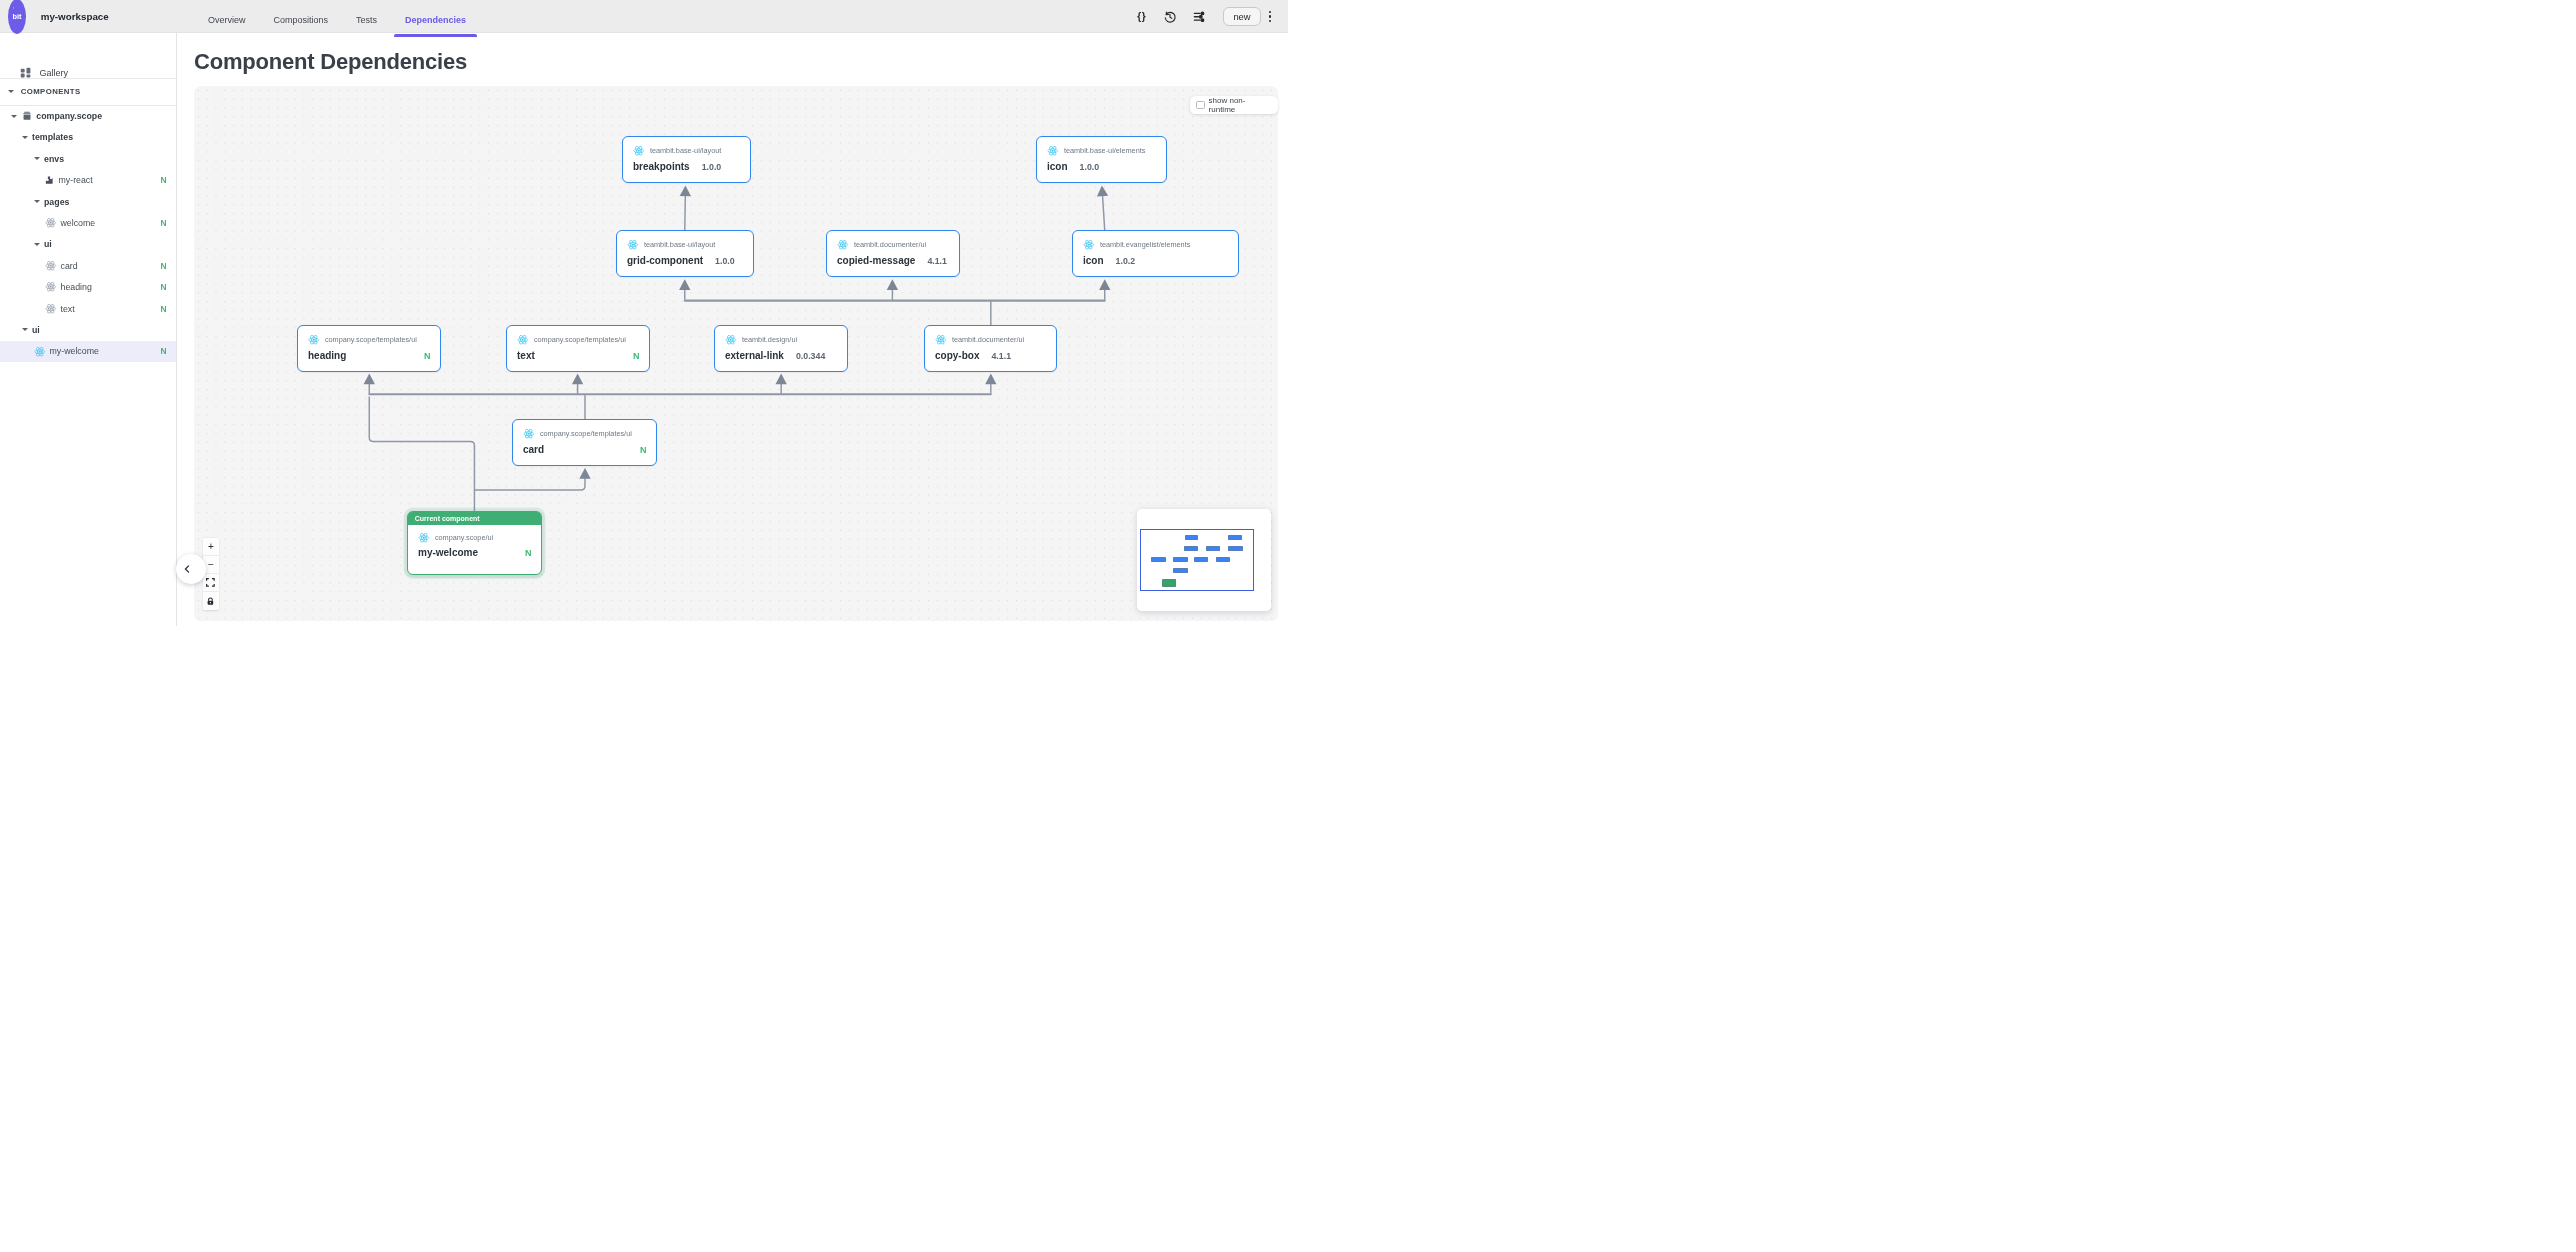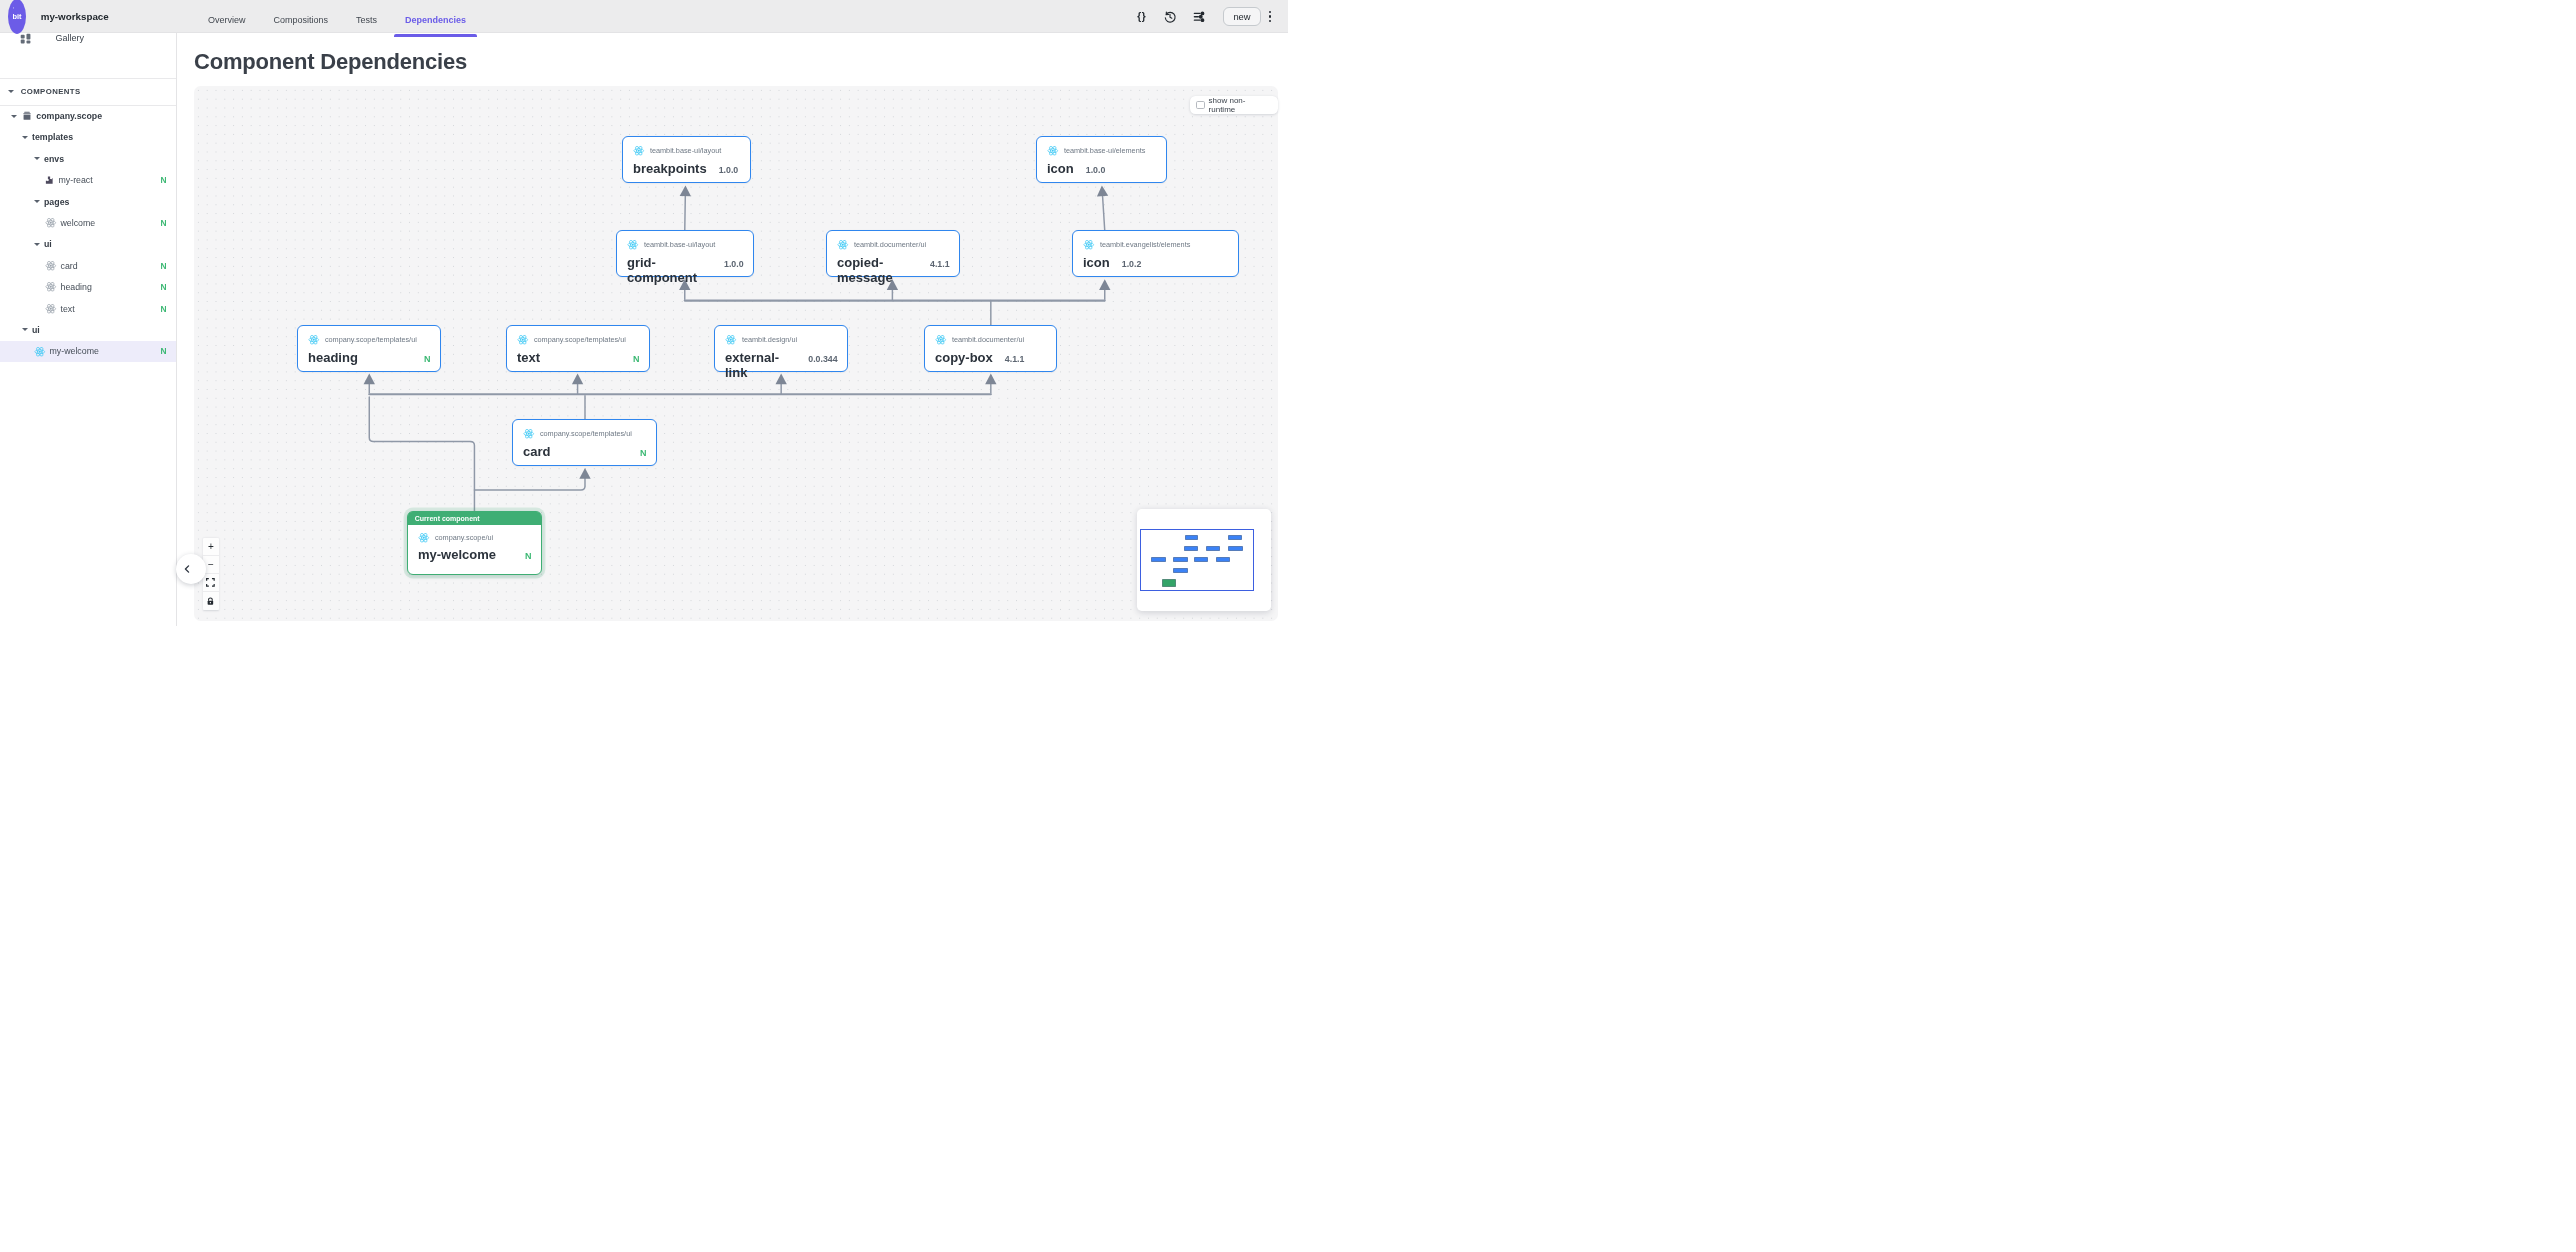--- a/index.html
+++ b/index.html
@@ -18,21 +18,21 @@
   .tab.active { color:#6a5ce8; font-weight:600; }
   .tab.active::after { content:""; position:absolute; left:2.7px; right:2.7px; bottom:0; height:2.7px; border-radius:2px 2px 0 0; background:#6a5ce8; }
   .hicon { position:absolute; top:8px; width:21.6px; height:17px; display:flex; align-items:center; justify-content:center; cursor:pointer; }
   .braces { font-size:10px; font-weight:600; color:#23292f; letter-spacing:0.7px; }
   .newbtn { position:absolute; left:1223px; top:6.7px; width:38px; height:19px; border:0.7px solid #c6cace; border-radius:6px; background:#f5f5f6; font-size:9.4px; color:#23292f; display:flex; align-items:center; justify-content:center; cursor:pointer; }
   .kebab { position:absolute; left:1262px; top:8px; width:16px; height:17px; display:flex; flex-direction:column; align-items:center; justify-content:center; gap:2px; cursor:pointer; }
   .kebab i { width:2.4px; height:2.4px; border-radius:50%; background:#23292f; }
 
   
   .sidebar { position:absolute; left:0; top:33px; width:177px; height:593px; background:#fff; border-right:0.7px solid #e4e4e6; z-index:20; }
-  .gallery-row { height:45px; display:flex; align-items:flex-start; gap:24px; padding-left:20px; cursor:pointer; }
+  .gallery-row { height:45px; display:flex; align-items:flex-end; gap:8px; padding-left:20px; cursor:pointer; }
   .gallery-row span { font-size:9px; color:#3c434c; }
   .sdivider { height:0.7px; background:#e9e9eb; }
   .comp-row { height:26px; display:flex; align-items:center; padding-left:8px; gap:6.7px; cursor:pointer; }
   .comp-row span { font-size:7.8px; font-weight:700; letter-spacing:0.4px; color:#3c434c; }
   .caret { width:0; height:0; border-left:3px solid transparent; border-right:3px solid transparent; border-top:3.7px solid #59616d; flex:none; }
   .trow { height:21.4px; display:flex; align-items:center; gap:4px; cursor:pointer; font-size:8.8px; color:#454d57; }
   .trow.sel { background:#edecfa; }
   .trow .lbl.b { font-weight:700; color:#363d46; }
   .trow .badge { margin-left:auto; margin-right:9.4px; color:#3bb873; font-weight:700; font-size:8.4px; }
   .ticon { width:11.5px; height:11.5px; flex:none; display:flex; align-items:center; justify-content:center; }
@@ -40,21 +40,21 @@
   
   .page-title { position:absolute; left:194px; top:49px; font-size:22px; font-weight:800; letter-spacing:-0.2px; color:#3a4049; }
   .panel { position:absolute; left:194px; top:86px; width:1084px; height:535px; background:#f5f5f6; border-radius:6.7px;
            background-image:radial-gradient(circle, rgba(125,134,146,.28) 0.7px, transparent 0.9px); background-size:8.8px 8.8px; }
   .edges { position:absolute; left:0; top:0; width:1084px; height:535px; }
 
   .gnode { position:absolute; background:#fff; border:1.3px solid #2f86ee; border-radius:6px; padding:8px 9.4px 0 10px; cursor:pointer; box-shadow:0 0.7px 1.3px rgba(30,40,60,.05); }
   .srow { display:flex; align-items:center; gap:5.4px; }
   .srow .scope { font-size:7.3px; color:#6e7884; white-space:nowrap; }
   .nrow { display:flex; align-items:baseline; margin-top:4px; }
-  .nrow .nm { font-size:13px; font-weight:700; color:#2b323b; }
+  .nrow .nm { font-size:10px; font-weight:700; color:#2b323b; }
   .nrow .ver { font-size:8.8px; font-weight:600; color:#5c6571; margin-left:12px; }
   .nrow .nbadge { margin-left:auto; color:#3bb873; font-weight:700; font-size:9px; }
   .gnode.current { border-color:#3fae74; padding:0; box-shadow:0 0 0 3.4px rgba(63,174,116,.16), 0 1.3px 4px rgba(30,40,60,.12); }
   .cc-head { background:#3fae74; color:#fff; font-size:7px; font-weight:700; padding:2.7px 0 3.4px 6.7px; border-radius:4px 4px 0 0; }
   .cc-body { padding:6.7px 9.4px 0 10px; }
 
   .runtime-pill { position:absolute; left:996px; top:10px; height:18px; background:#fff; border-radius:5.4px; box-shadow:0 0.7px 2.7px rgba(30,40,60,.18); display:flex; align-items:center; gap:4px; padding:0 8px 0 6px; cursor:pointer; }
   .cbx { width:8.8px; height:8.8px; border:1px solid #b6bac0; border-radius:1.7px; background:#fff; }
   .runtime-pill span { font-size:8px; color:#3c434c; }
 

